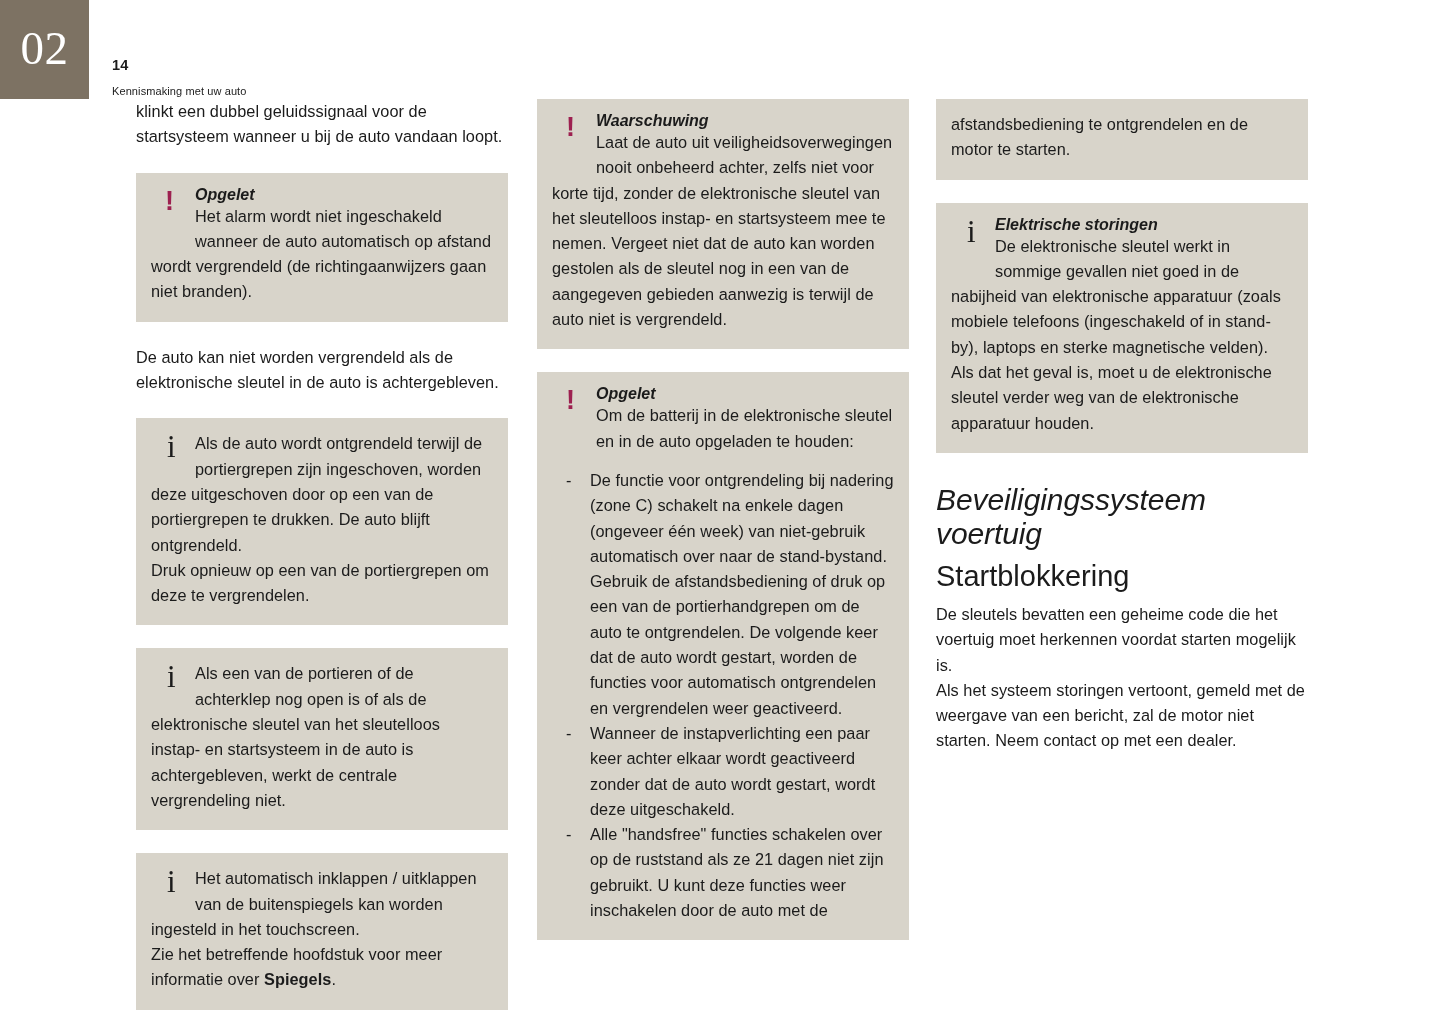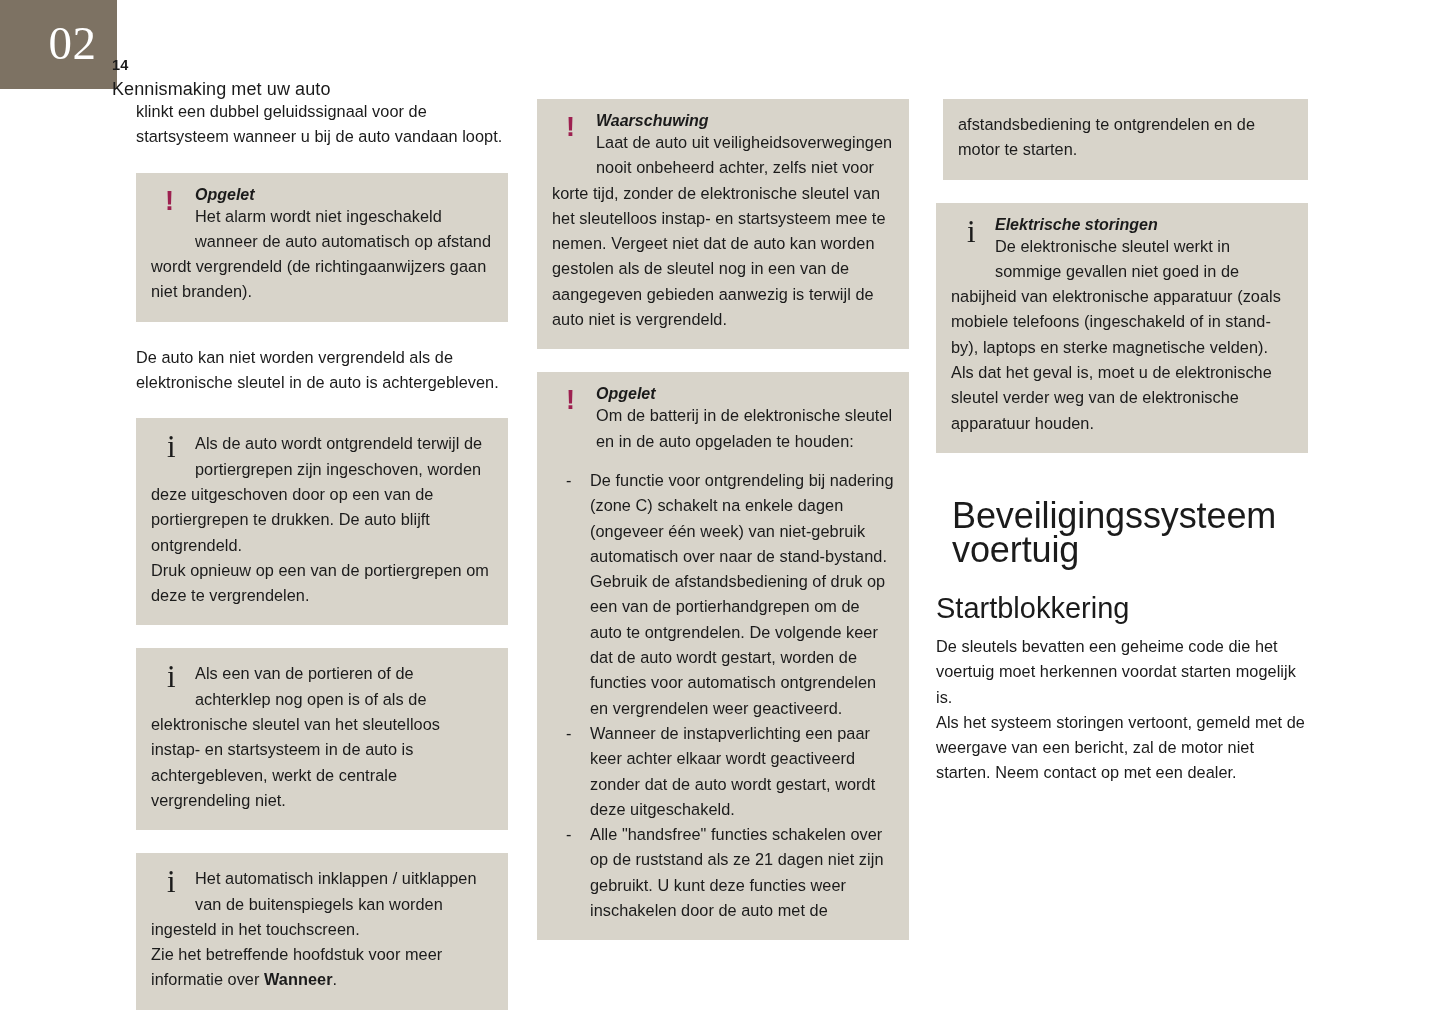--- a/index.html
+++ b/index.html
@@ -15,26 +15,25 @@
     color: #1b1b1b;
     overflow: hidden;
   }
 
   
   .chapter-tab {
     position: absolute;
     left: 0;
     top: 0;
     width: 89px;
-    height: 89px;
+    height: 99px;
     background: #7d7263;
     display: flex;
     align-items: center;
     justify-content: center;
-    padding-left: 28px;
   }
   .chapter-tab .num {
     font-family: "Liberation Serif", serif;
     font-size: 47px;
     color: #ffffff;
     letter-spacing: 0.5px;
     line-height: 1;
     margin-top: -2px;
   }
 
@@ -44,25 +43,25 @@
     left: 112px;
     top: 56px;
   }
   .page-header .page-num {
     font-size: 14.5px;
     font-weight: bold;
     letter-spacing: 0.2px;
     line-height: 1.35;
   }
   .page-header .section-title {
-    font-size: 18px;
+    font-size: 11px;
     font-weight: normal;
     letter-spacing: 0.1px;
     line-height: 1.4;
-    margin-top: 1px;
+    margin-top: 8px;
   }
 
   
   .col {
     position: absolute;
     top: 99px;
     width: 372px;
   }
   .col-1 { left: 136px; }
   .col-2 { left: 537px; }
@@ -141,25 +140,26 @@
   }
   .dash-list li + li { margin-top: 0; }
   .dash-list li .dash {
     position: absolute;
     left: 14px;
     top: 0;
   }
 
   
   .h1 {
-    font-size: 36px;
+    font-size: 30px;
     font-weight: normal;
     line-height: 34px;
     letter-spacing: -0.1px;
-    margin: 16px;
+    margin: 0;
+    font-style: italic;
   }
   .h2 {
     font-size: 29px;
     font-weight: normal;
     line-height: 30px;
     letter-spacing: 0px;
     margin: 0;
   }
   b.inline-bold { font-weight: bold; }
 </style>
@@ -212,21 +212,21 @@
     <div class="cal-body">Als een van de portieren of de achterklep nog open is of als de elektronische sleutel van het sleutelloos instap- en startsysteem in de auto is achtergebleven, werkt de centrale vergrendeling niet.</div>
   </div>
 
   <div class="gap-md"></div>
 
   <div class="callout clearfix">
     <div class="icon-float">
       <span class="icon-info">i</span>
     </div>
     <div class="cal-body">Het automatisch inklappen / uitklappen van de buitenspiegels kan worden ingesteld in het touchscreen.</div>
-    <div class="cal-body"><span>Zie het betreffende hoofdstuk voor meer informatie over </span><b class="inline-bold">Wanneer</b><span>.</span></div>
+    <div class="cal-body"><span>Zie het betreffende hoofdstuk voor meer informatie over </span><b class="inline-bold">Spiegels</b><span>.</span></div>
   </div>
 
 </div>
 
 <div class="col col-2">
 
   <div class="callout clearfix">
     <div class="icon-float">
       <span class="icon-warn">!</span>
     </div>
@@ -256,21 +256,21 @@
         <span class="dash">-</span>
         <span>Alle "handsfree" functies schakelen over op de ruststand als ze 21 dagen niet zijn gebruikt. U kunt deze functies weer inschakelen door de auto met de</span>
       </li>
     </ul>
   </div>
 
 </div>
 
 <div class="col col-3">
 
-  <div class="callout clearfix" style="margin-left:7px;">
+  <div class="callout clearfix" style="">
     <div class="cal-body">afstandsbediening te ontgrendelen en de motor te starten.</div>
   </div>
 
   <div class="gap-md"></div>
 
   <div class="callout clearfix">
     <div class="icon-float">
       <span class="icon-info">i</span>
     </div>
     <div class="cal-title">Elektrische storingen</div>

